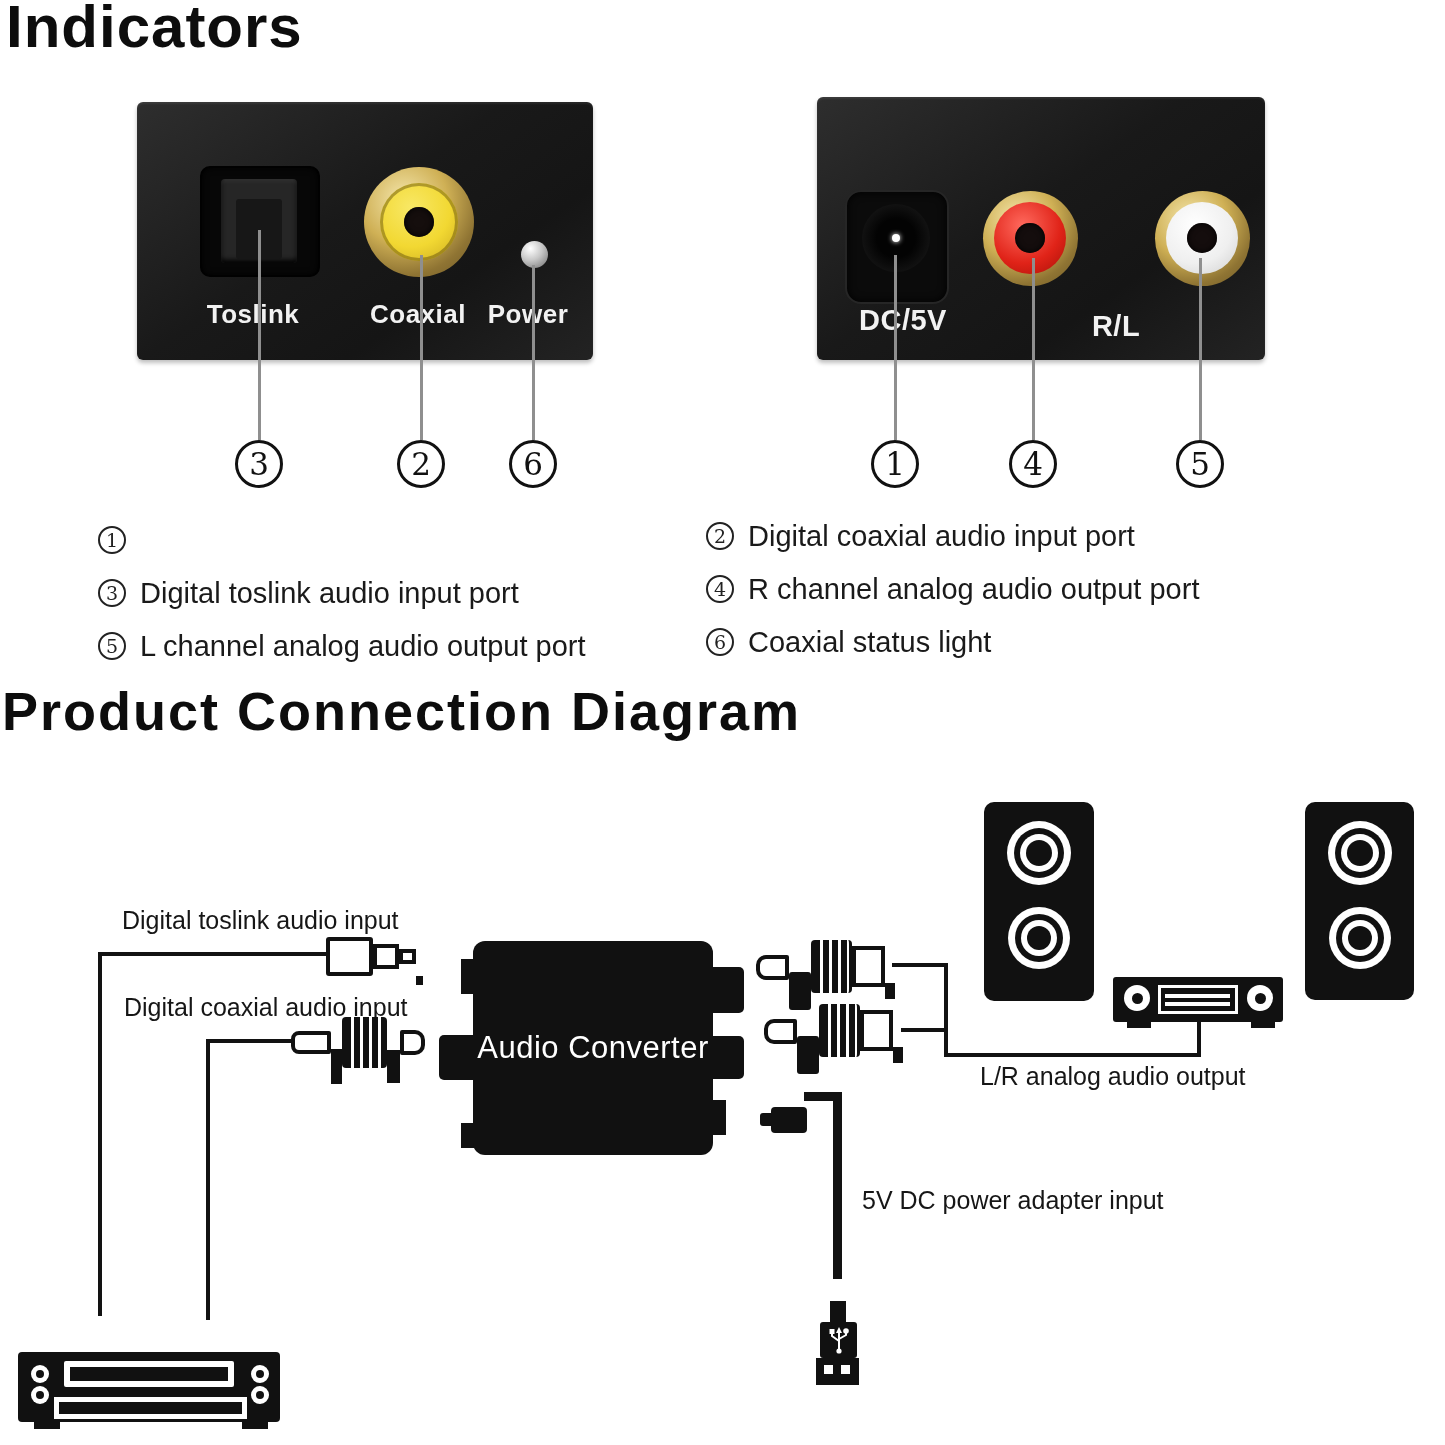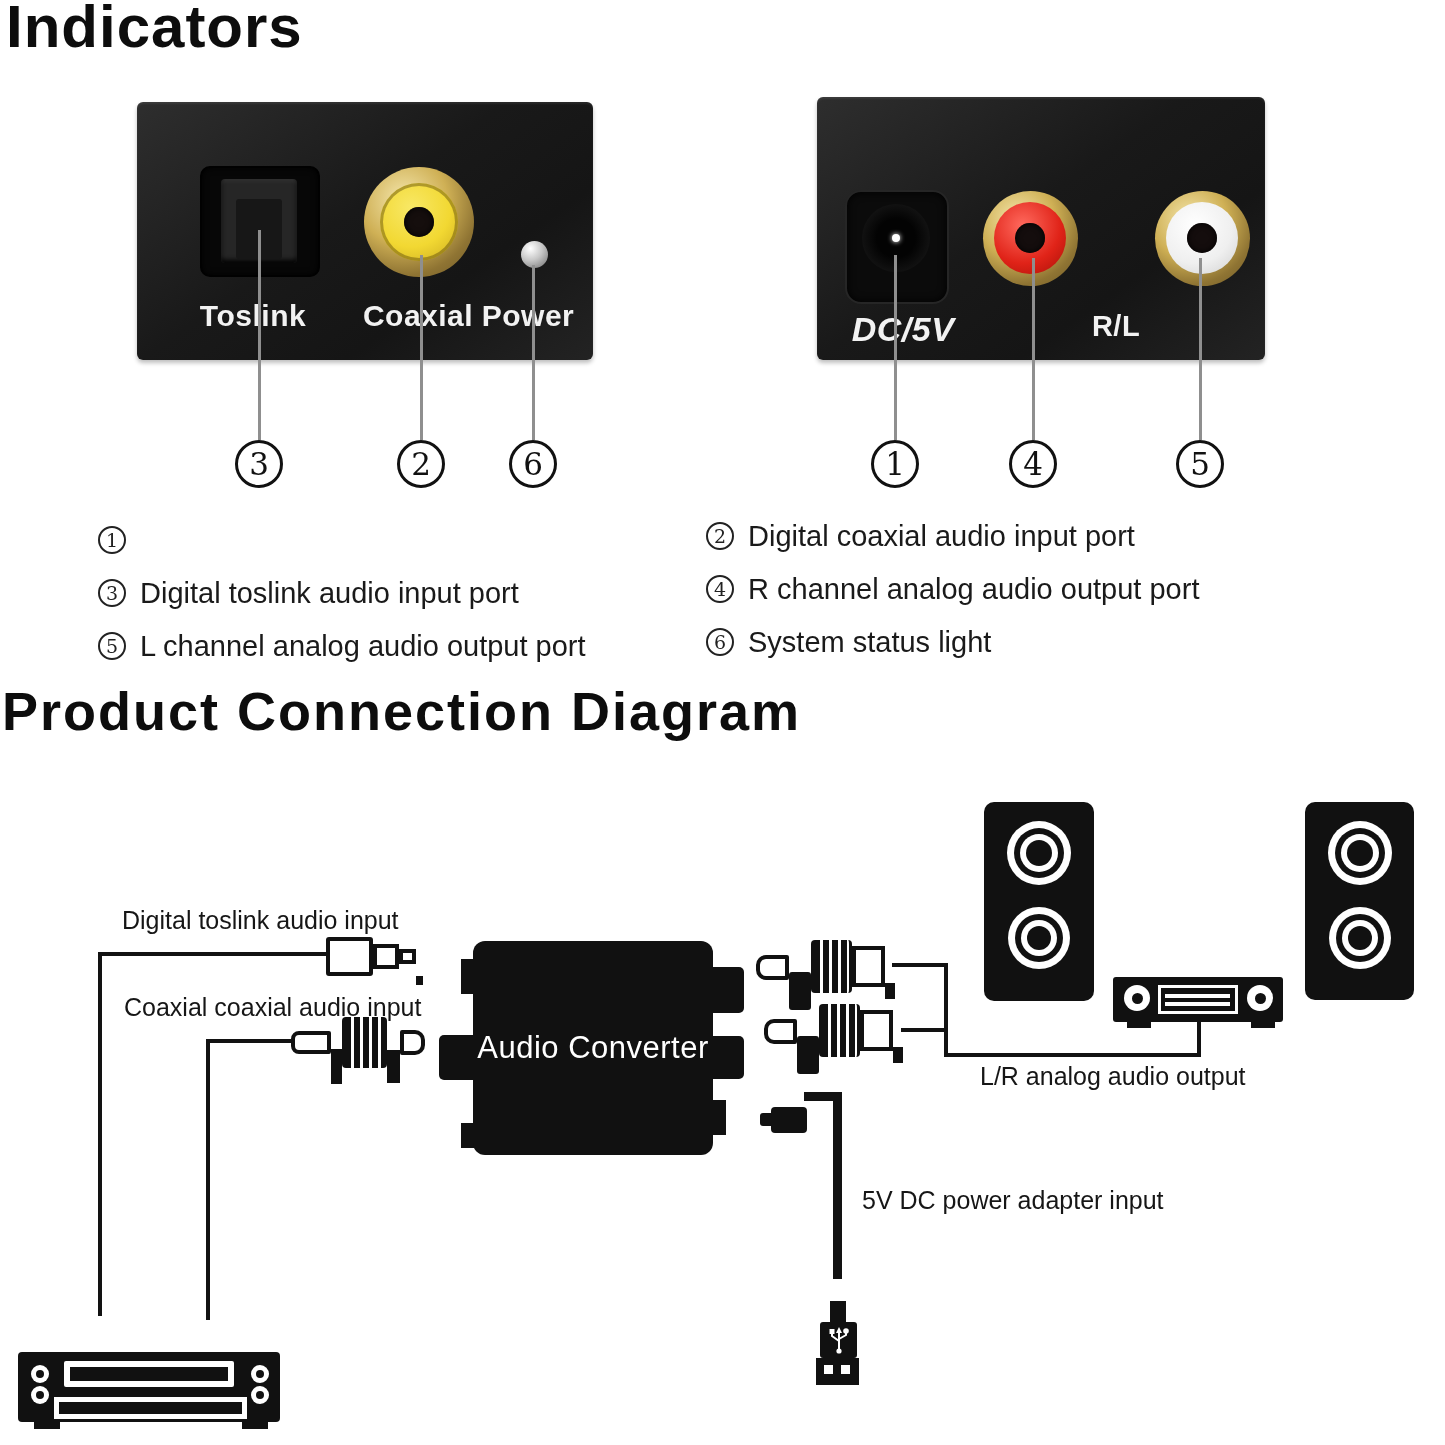--- a/index.html
+++ b/index.html
@@ -5,21 +5,21 @@
   html,body{margin:0;padding:0;background:#fff;}
   #stage{position:relative;width:1445px;height:1445px;background:#ffffff;overflow:hidden;
          font-family:"Liberation Sans", sans-serif;color:#161616;}
   .abs{position:absolute;}
   .title{font-weight:bold;color:#0d0d0d;letter-spacing:1px;white-space:nowrap;}
   
   .panel{position:absolute;border-radius:6px;
          background:linear-gradient(145deg,#2e2e2e 0%,#191919 45%,#151515 70%,#232323 100%);
          box-shadow:inset 0 2px 2px rgba(255,255,255,.07), 0 3px 4px rgba(0,0,0,.25);}
   .plabel{position:absolute;transform:translateX(-50%);color:#f2f2f2;font-weight:bold;
-          font-size:30px;letter-spacing:.5px;white-space:nowrap;}
+          font-size:26px;letter-spacing:.5px;white-space:nowrap;}
   .circle{position:absolute;border-radius:50%;}
   
   .cline{position:absolute;background:#8f8f8f;width:3px;}
   .callout{position:absolute;width:48px;height:48px;box-sizing:border-box;border:3px solid #111;
            border-radius:50%;background:#fff;display:flex;align-items:center;justify-content:center;
            font-family:"DejaVu Serif", serif;font-size:31px;color:#111;}
   
   .lrow{position:absolute;display:flex;align-items:center;gap:14px;height:38px;}
   .lnum{width:28px;height:28px;box-sizing:border-box;border:2px solid #222;border-radius:50%;
         display:flex;align-items:center;justify-content:center;flex:0 0 auto;
@@ -73,21 +73,21 @@
     </div>
 
     <div class="circle" style="left:166px;top:94px;width:95px;height:95px;background:radial-gradient(circle at 36% 30%,#f5e7ad,#cfb055 42%,#8f7433 72%,#6e5826);"></div>
     <div class="circle" style="left:177px;top:105px;width:72px;height:72px;background:radial-gradient(circle at 40% 33%,#ff6a5e,#e02318 58%,#a81007);"></div>
     <div class="circle" style="left:198px;top:126px;width:30px;height:30px;background:#140d0d;box-shadow:inset 0 0 6px #000;"></div>
 
     <div class="circle" style="left:338px;top:94px;width:95px;height:95px;background:radial-gradient(circle at 36% 30%,#f5e7ad,#cfb055 42%,#8f7433 72%,#6e5826);"></div>
     <div class="circle" style="left:349px;top:105px;width:72px;height:72px;background:radial-gradient(circle at 40% 33%,#ffffff,#efefef 58%,#cfcfcf);"></div>
     <div class="circle" style="left:370px;top:126px;width:30px;height:30px;background:#140d0d;box-shadow:inset 0 0 6px #000;"></div>
 
-    <div class="plabel" style="left:86px;top:213px;font-size:34px;font-style:italic;">DC/5V</div>
+    <div class="plabel" style="left:86px;top:207px;font-size:29px;">DC/5V</div>
     <div class="plabel" style="left:299px;top:213px;font-size:29px;">R/L</div>
   </div>
 
   <div class="cline" style="left:258px;top:230px;height:210px;"></div>
   <div class="cline" style="left:420px;top:255px;height:185px;"></div>
   <div class="cline" style="left:532px;top:265px;height:175px;"></div>
   <div class="cline" style="left:894px;top:255px;height:185px;"></div>
   <div class="cline" style="left:1032px;top:258px;height:182px;"></div>
   <div class="cline" style="left:1199px;top:258px;height:182px;"></div>
 
@@ -112,27 +112,27 @@
   <div class="lrow" style="left:706px;top:517px;">
     <span class="lnum">2</span>
     <span class="ltext">Digital coaxial audio input port</span>
   </div>
   <div class="lrow" style="left:706px;top:570px;">
     <span class="lnum">4</span>
     <span class="ltext">R channel analog audio output port</span>
   </div>
   <div class="lrow" style="left:706px;top:623px;">
     <span class="lnum">6</span>
-    <span class="ltext">System status light</span>
+    <span class="ltext">Coaxial status light</span>
   </div>
 
   <div class="abs title" style="left:2px;top:680px;font-size:54px;letter-spacing:2px;">Product Connection Diagram</div>
 
   <div class="dlabel" style="left:122px;top:906px;">Digital toslink audio input</div>
-  <div class="dlabel" style="left:124px;top:993px;">Coaxial coaxial audio input</div>
+  <div class="dlabel" style="left:124px;top:993px;">Digital coaxial audio input</div>
   <div class="dlabel" style="left:980px;top:1062px;">L/R analog audio output</div>
   <div class="dlabel" style="left:862px;top:1186px;">5V DC power adapter input</div>
 
   <div class="ln" style="left:98px;top:952px;width:230px;height:4px;"></div>
   <div class="ln" style="left:98px;top:952px;width:4px;height:364px;"></div>
   <div class="ln" style="left:206px;top:1039px;width:88px;height:4px;"></div>
   <div class="ln" style="left:206px;top:1039px;width:4px;height:281px;"></div>
   <div class="ln" style="left:892px;top:963px;width:54px;height:4px;"></div>
   <div class="ln" style="left:901px;top:1028px;width:45px;height:4px;"></div>
   <div class="ln" style="left:944px;top:963px;width:4px;height:94px;"></div>

